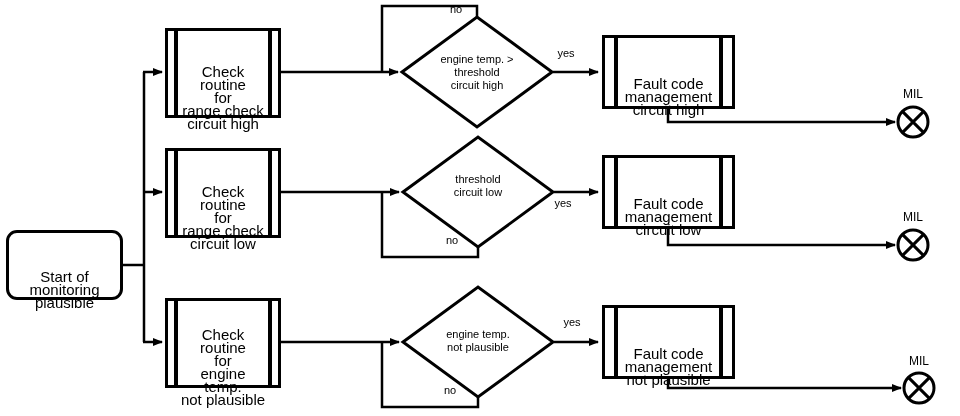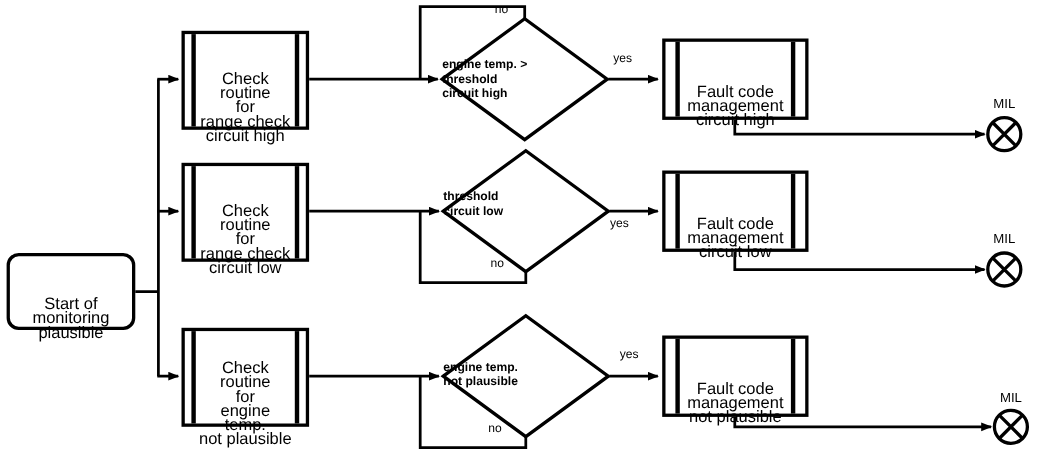--- a/index.html
+++ b/index.html
@@ -16,22 +16,22 @@
   .vbar{position:absolute;top:0;bottom:0;width:4px;background:#000;}
   .vbar.l{left:6px;} .vbar.r{right:6px;}
   .fault .vbar.l{left:9px;} .fault .vbar.r{right:9px;}
   .start{left:6px;top:230px;width:117px;height:70px;border-radius:11px;}
   .check{left:165px;width:116px;height:90px;}
   .check.r1{top:28px;} .check.r2{top:148px;} .check.r3{top:298px;}
   .fault{left:602px;width:133px;height:74px;text-align:center;}
   .fault.r1{top:35px;} .fault.r2{top:155px;} .fault.r3{top:305px;}
   .check .txt,.fault .txt{padding:0 12px;}
   .dtext{
-    position:absolute;width:150px;
-    font-size:11px;line-height:13px;font-weight:bold;
+    position:absolute;width:150px;text-align:center;
+    font-size:11px;line-height:13px;font-weight:normal;
   }
   .dtext.r1{left:402px;top:53px;}
   .dtext.r2{left:403px;top:173px;}
   .dtext.r3{left:403px;top:328px;}
   .lbl{
     position:absolute;width:40px;text-align:center;
     font-size:11px;line-height:13px;font-weight:normal;
   }
   .yes.r1{left:546px;top:47px;}
   .yes.r2{left:543px;top:197px;}

